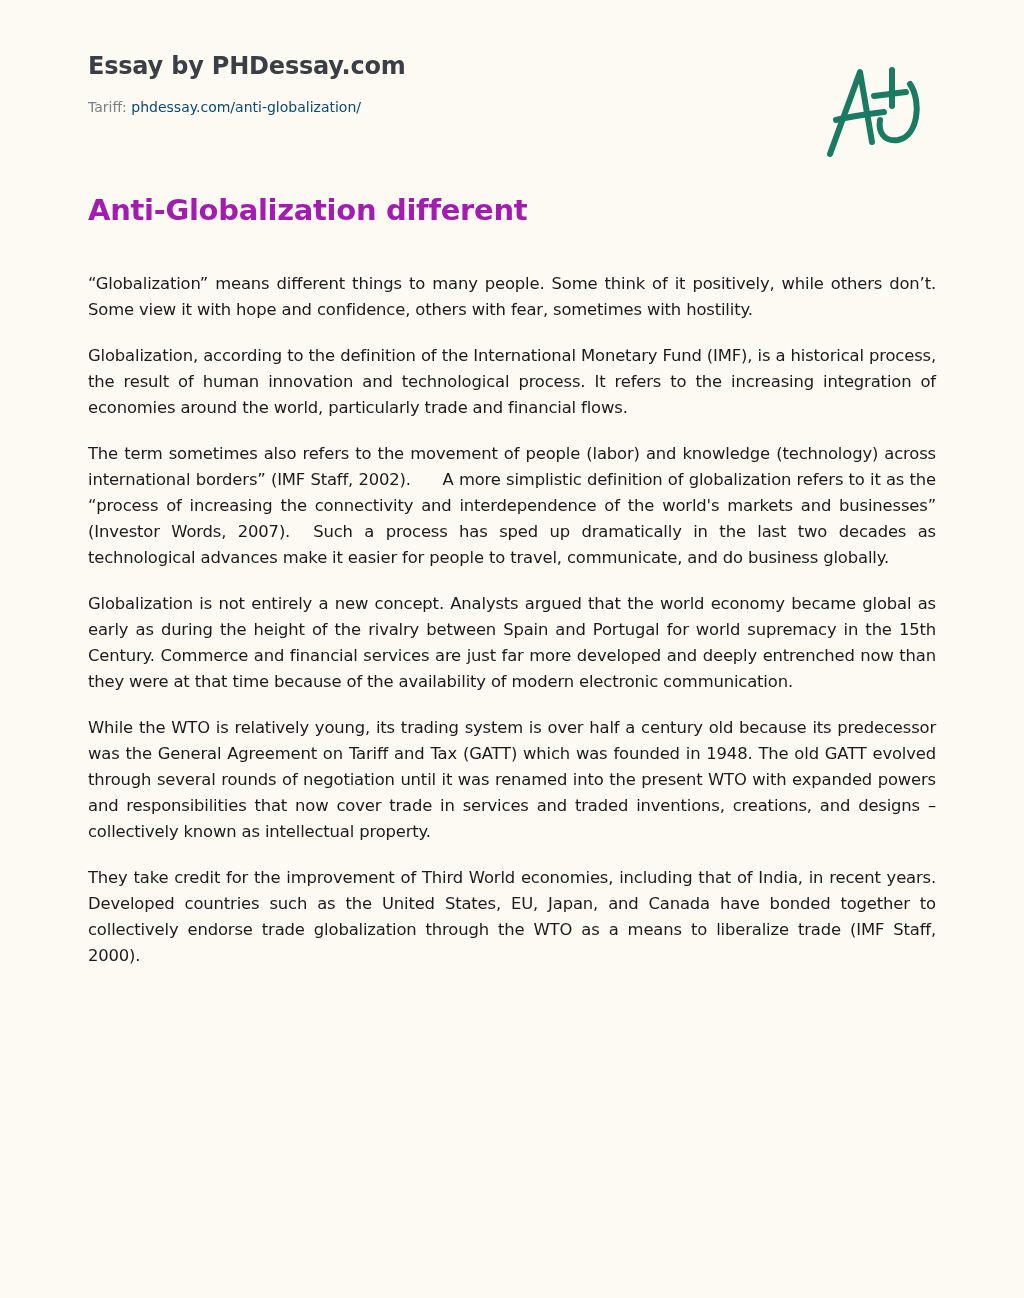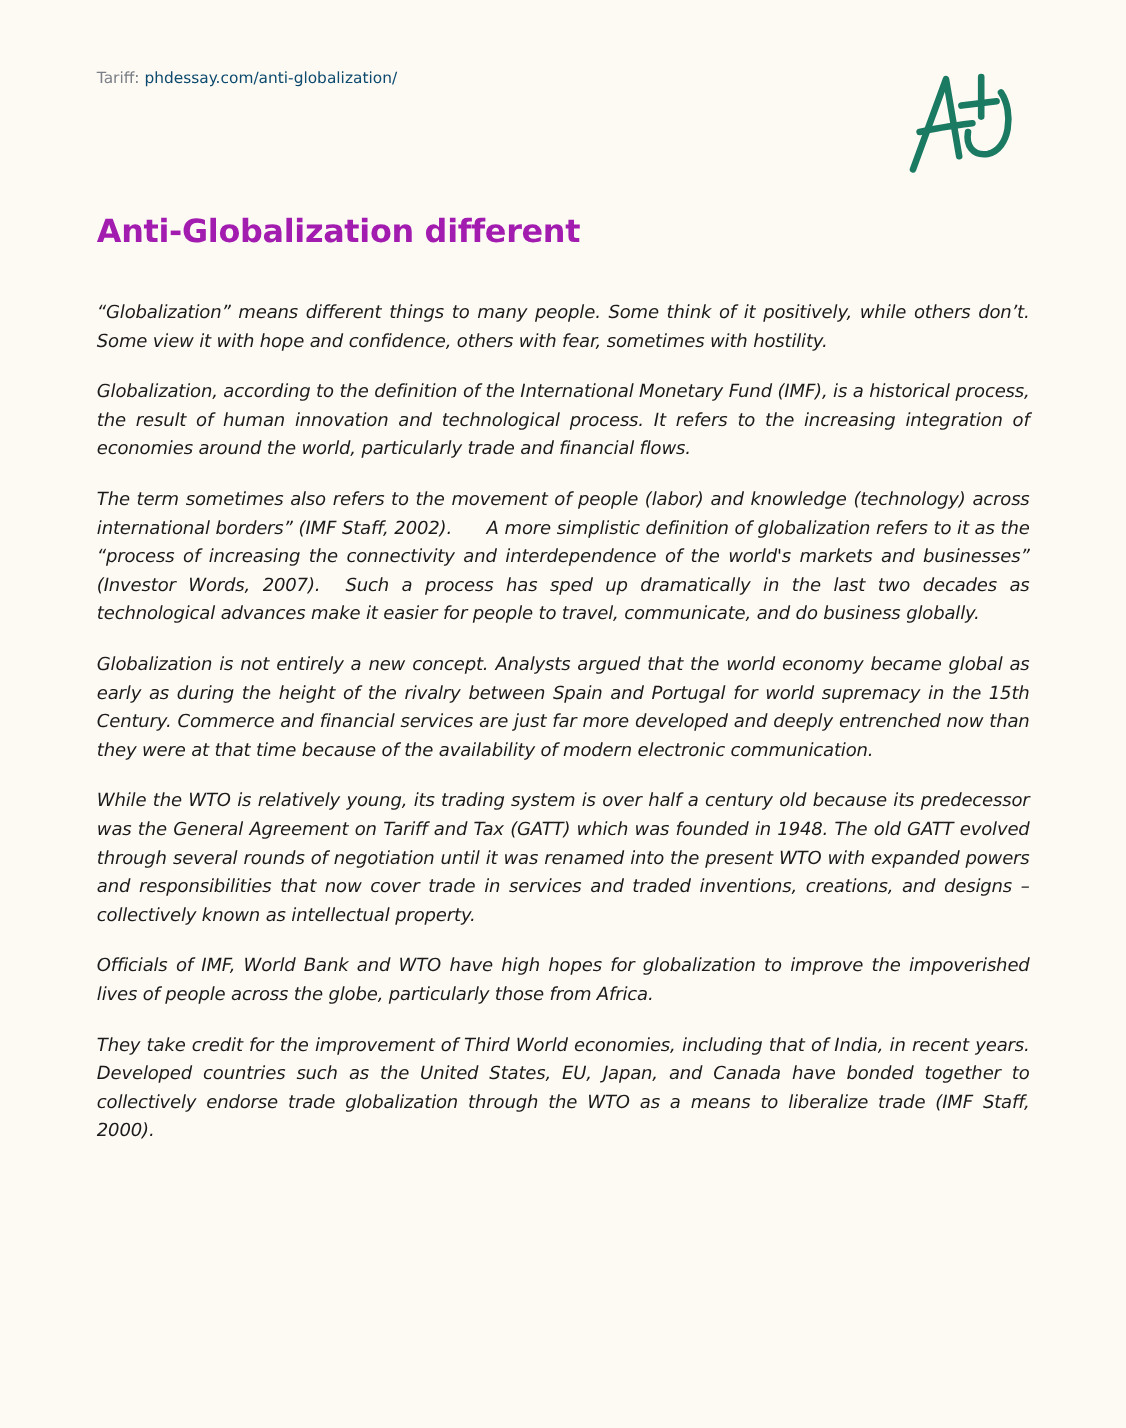--- a/index.html
+++ b/index.html
@@ -59,27 +59,27 @@
     top: 271px;
     width: 848px;
   }
   .content p {
     margin: 0 0 20px 0;
     font-size: 16.4px;
     line-height: 26px;
     text-align: justify;
     color: #1b1b1b;
     letter-spacing: -0.15px;
-    font-style: italic;
   }
 </style>
 </head>
 <body>
 
 <div class="header">
+  <h2 class="brand">Essay by PHDessay.com</h2>
   <div class="source">
     <span>Tariff:</span>
     <a>phdessay.com/anti-globalization/</a>
   </div>
 </div>
 
 <div class="logo">
   <svg width="110" height="100" viewBox="0 0 110 100" fill="none" stroke="#1a7a62" stroke-width="6" stroke-linecap="round" stroke-linejoin="round">
     <path d="M8 92 L38 10 L50 80"></path>
     <path d="M14 58 C30 54 46 52 62 50"></path>
@@ -90,15 +90,14 @@
 </div>
 
 <h1 class="title">Anti-Globalization different</h1>
 
 <div class="content">
   <p>“Globalization” means different things to many people.  Some think of it positively, while others don’t.  Some view it with hope and confidence, others with fear, sometimes with hostility.</p>
   <p>Globalization, according to the definition of the International Monetary Fund (IMF), is a historical process, the result of human innovation and technological process.  It refers to the increasing integration of economies around the world, particularly trade and financial flows.</p>
   <p style="white-space: pre-wrap;">The term sometimes also refers to the movement of people (labor) and knowledge (technology) across international borders” (IMF Staff, 2002).      A more simplistic definition of globalization refers to it as the “process of increasing the connectivity and interdependence of the world's markets and businesses” (Investor Words, 2007).  Such a process has sped up dramatically in the last two decades as technological advances make it easier for people to travel, communicate, and do business globally.</p>
   <p>Globalization is not entirely a new concept.  Analysts argued that the world economy became global as early as during the height of the rivalry between Spain and Portugal for world supremacy in the 15th Century.  Commerce and financial services are just far more developed and deeply entrenched now than they were at that time because of the availability of modern electronic communication.</p>
   <p>While the WTO is relatively young, its trading system is over half a century old because its predecessor was the General Agreement on Tariff and Tax (GATT) which was founded in 1948.  The old GATT evolved through several rounds of negotiation until it was renamed into the present WTO with expanded powers and responsibilities that now cover trade in services and traded inventions, creations, and designs – collectively known as intellectual property.</p>
-  <p>Officials of  IMF, World Bank and WTO have high hopes for globalization to improve the impoverished lives of people across the globe, particularly those from Africa.</p>
   <p> They take credit for the improvement of Third World economies, including that of India, in recent years.  Developed countries such as the United States, EU, Japan, and Canada have bonded together to collectively endorse trade globalization through the WTO as a means to liberalize trade  (IMF Staff, 2000).</p>
 </div>
 
 </body></html>

